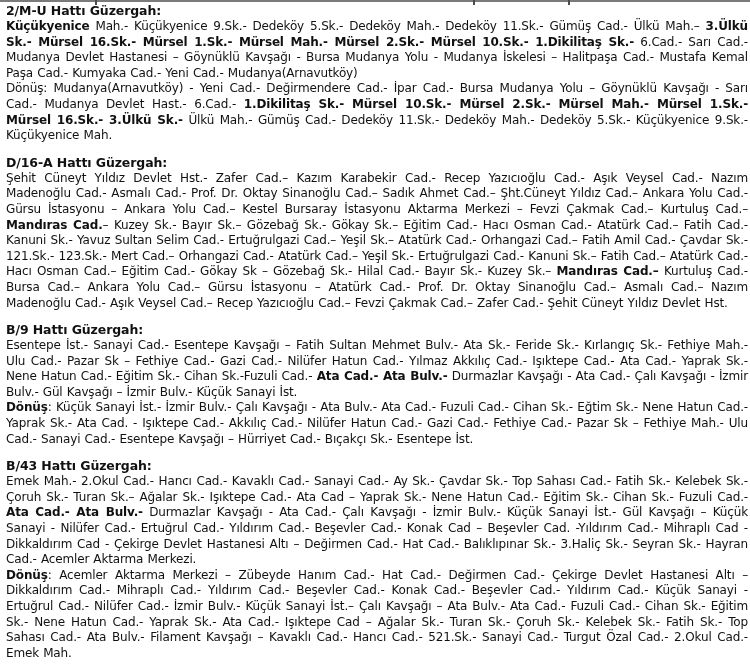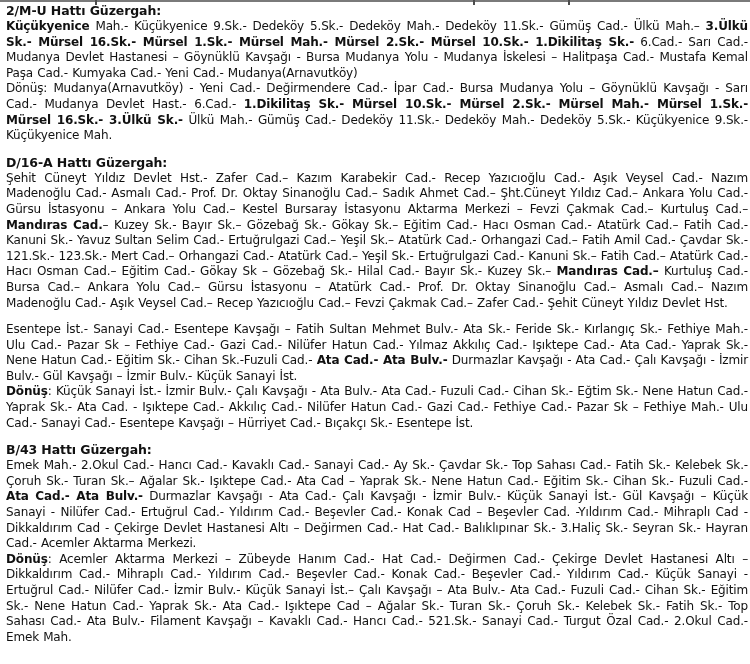--- a/index.html
+++ b/index.html
@@ -76,20 +76,21 @@
   </section>
 
   <section class="route-section">
     <h2 class="section-title">D/16-A Hattı Güzergah:</h2>
     <div class="paras">
         <p><span>Şehit Cüneyt Yıldız Devlet Hst.- Zafer Cad.– Kazım Karabekir Cad.-  Recep Yazıcıoğlu Cad.-  Aşık Veysel Cad.- Nazım Madenoğlu Cad.- Asmalı Cad.- Prof. Dr. Oktay Sinanoğlu Cad.– Sadık Ahmet Cad.– Şht.Cüneyt Yıldız Cad.– Ankara Yolu Cad.- Gürsu İstasyonu – Ankara Yolu Cad.– Kestel Bursaray İstasyonu Aktarma Merkezi – Fevzi Çakmak Cad.– Kurtuluş Cad.–</span><b>Mandıras Cad.</b><span>– Kuzey Sk.- Bayır Sk.– Gözebağ Sk.- Gökay Sk.– Eğitim Cad.- Hacı Osman Cad.- Atatürk Cad.– Fatih Cad.- Kanuni Sk.- Yavuz Sultan Selim Cad.- Ertuğrulgazi Cad.– Yeşil Sk.– Atatürk Cad.- Orhangazi Cad.– Fatih Amil Cad.- Çavdar Sk.- 121.Sk.- 123.Sk.- Mert Cad.– Orhangazi Cad.- Atatürk Cad.– Yeşil Sk.- Ertuğrulgazi Cad.- Kanuni Sk.– Fatih Cad.– Atatürk Cad.- Hacı Osman Cad.– Eğitim Cad.- Gökay Sk – Gözebağ Sk.- Hilal Cad.- Bayır Sk.- Kuzey Sk.– </span><b>Mandıras Cad.–</b><span> Kurtuluş Cad.- Bursa Cad.– Ankara Yolu Cad.– Gürsu İstasyonu – Atatürk Cad.- Prof. Dr. Oktay Sinanoğlu Cad.– Asmalı Cad.– Nazım Madenoğlu Cad.- Aşık Veysel Cad.– Recep Yazıcıoğlu Cad.– Fevzi Çakmak Cad.– Zafer Cad.- Şehit Cüneyt Yıldız Devlet Hst.</span></p>
       </div>
   </section>
 
   <section class="route-section">
+    <h2 class="section-title">B/9 Hattı Güzergah:</h2>
     <div class="paras">
         <p><span>Esentepe İst.- Sanayi Cad.- Esentepe Kavşağı – Fatih Sultan Mehmet Bulv.- Ata Sk.- Feride Sk.- Kırlangıç Sk.- Fethiye Mah.- Ulu Cad.- Pazar Sk – Fethiye Cad.- Gazi Cad.- Nilüfer Hatun Cad.- Yılmaz Akkılıç Cad.- Işıktepe Cad.- Ata Cad.- Yaprak Sk.- Nene Hatun Cad.- Eğitim Sk.- Cihan Sk.-Fuzuli Cad.- </span><b>Ata Cad.- Ata Bulv.-</b><span> Durmazlar Kavşağı - Ata Cad.- Çalı Kavşağı - İzmir Bulv.- Gül Kavşağı – İzmir Bulv.- Küçük Sanayi İst.</span></p>
         <p><b>Dönüş</b><span>: Küçük Sanayi İst.- İzmir Bulv.- Çalı Kavşağı - Ata Bulv.- Ata Cad.- Fuzuli Cad.- Cihan Sk.- Eğtim Sk.- Nene Hatun Cad.- Yaprak Sk.- Ata Cad. - Işıktepe Cad.- Akkılıç Cad.- Nilüfer Hatun Cad.- Gazi Cad.- Fethiye Cad.- Pazar Sk – Fethiye Mah.- Ulu Cad.- Sanayi Cad.- Esentepe Kavşağı – Hürriyet Cad.- Bıçakçı Sk.- Esentepe İst.</span></p>
       </div>
   </section>
 
   <section class="route-section">
     <h2 class="section-title">B/43 Hattı Güzergah:</h2>
     <div class="paras">
         <p><span>Emek Mah.- 2.Okul Cad.- Hancı Cad.- Kavaklı Cad.- Sanayi Cad.- Ay Sk.- Çavdar Sk.- Top Sahası Cad.- Fatih Sk.- Kelebek Sk.- Çoruh Sk.- Turan Sk.– Ağalar Sk.- Işıktepe Cad.- Ata Cad – Yaprak Sk.- Nene Hatun Cad.- Eğitim Sk.- Cihan Sk.- Fuzuli Cad.- </span><b>Ata Cad.- Ata Bulv.-</b><span> Durmazlar Kavşağı - Ata Cad.- Çalı Kavşağı - İzmir Bulv.- Küçük Sanayi İst.- Gül Kavşağı – Küçük Sanayi - Nilüfer Cad.- Ertuğrul Cad.- Yıldırım Cad.- Beşevler Cad.- Konak Cad – Beşevler Cad. -Yıldırım Cad.- Mihraplı Cad - Dikkaldırım Cad - Çekirge Devlet Hastanesi Altı – Değirmen Cad.- Hat Cad.- Balıklıpınar Sk.- 3.Haliç Sk.- Seyran Sk.- Hayran Cad.- Acemler Aktarma Merkezi.</span></p>

